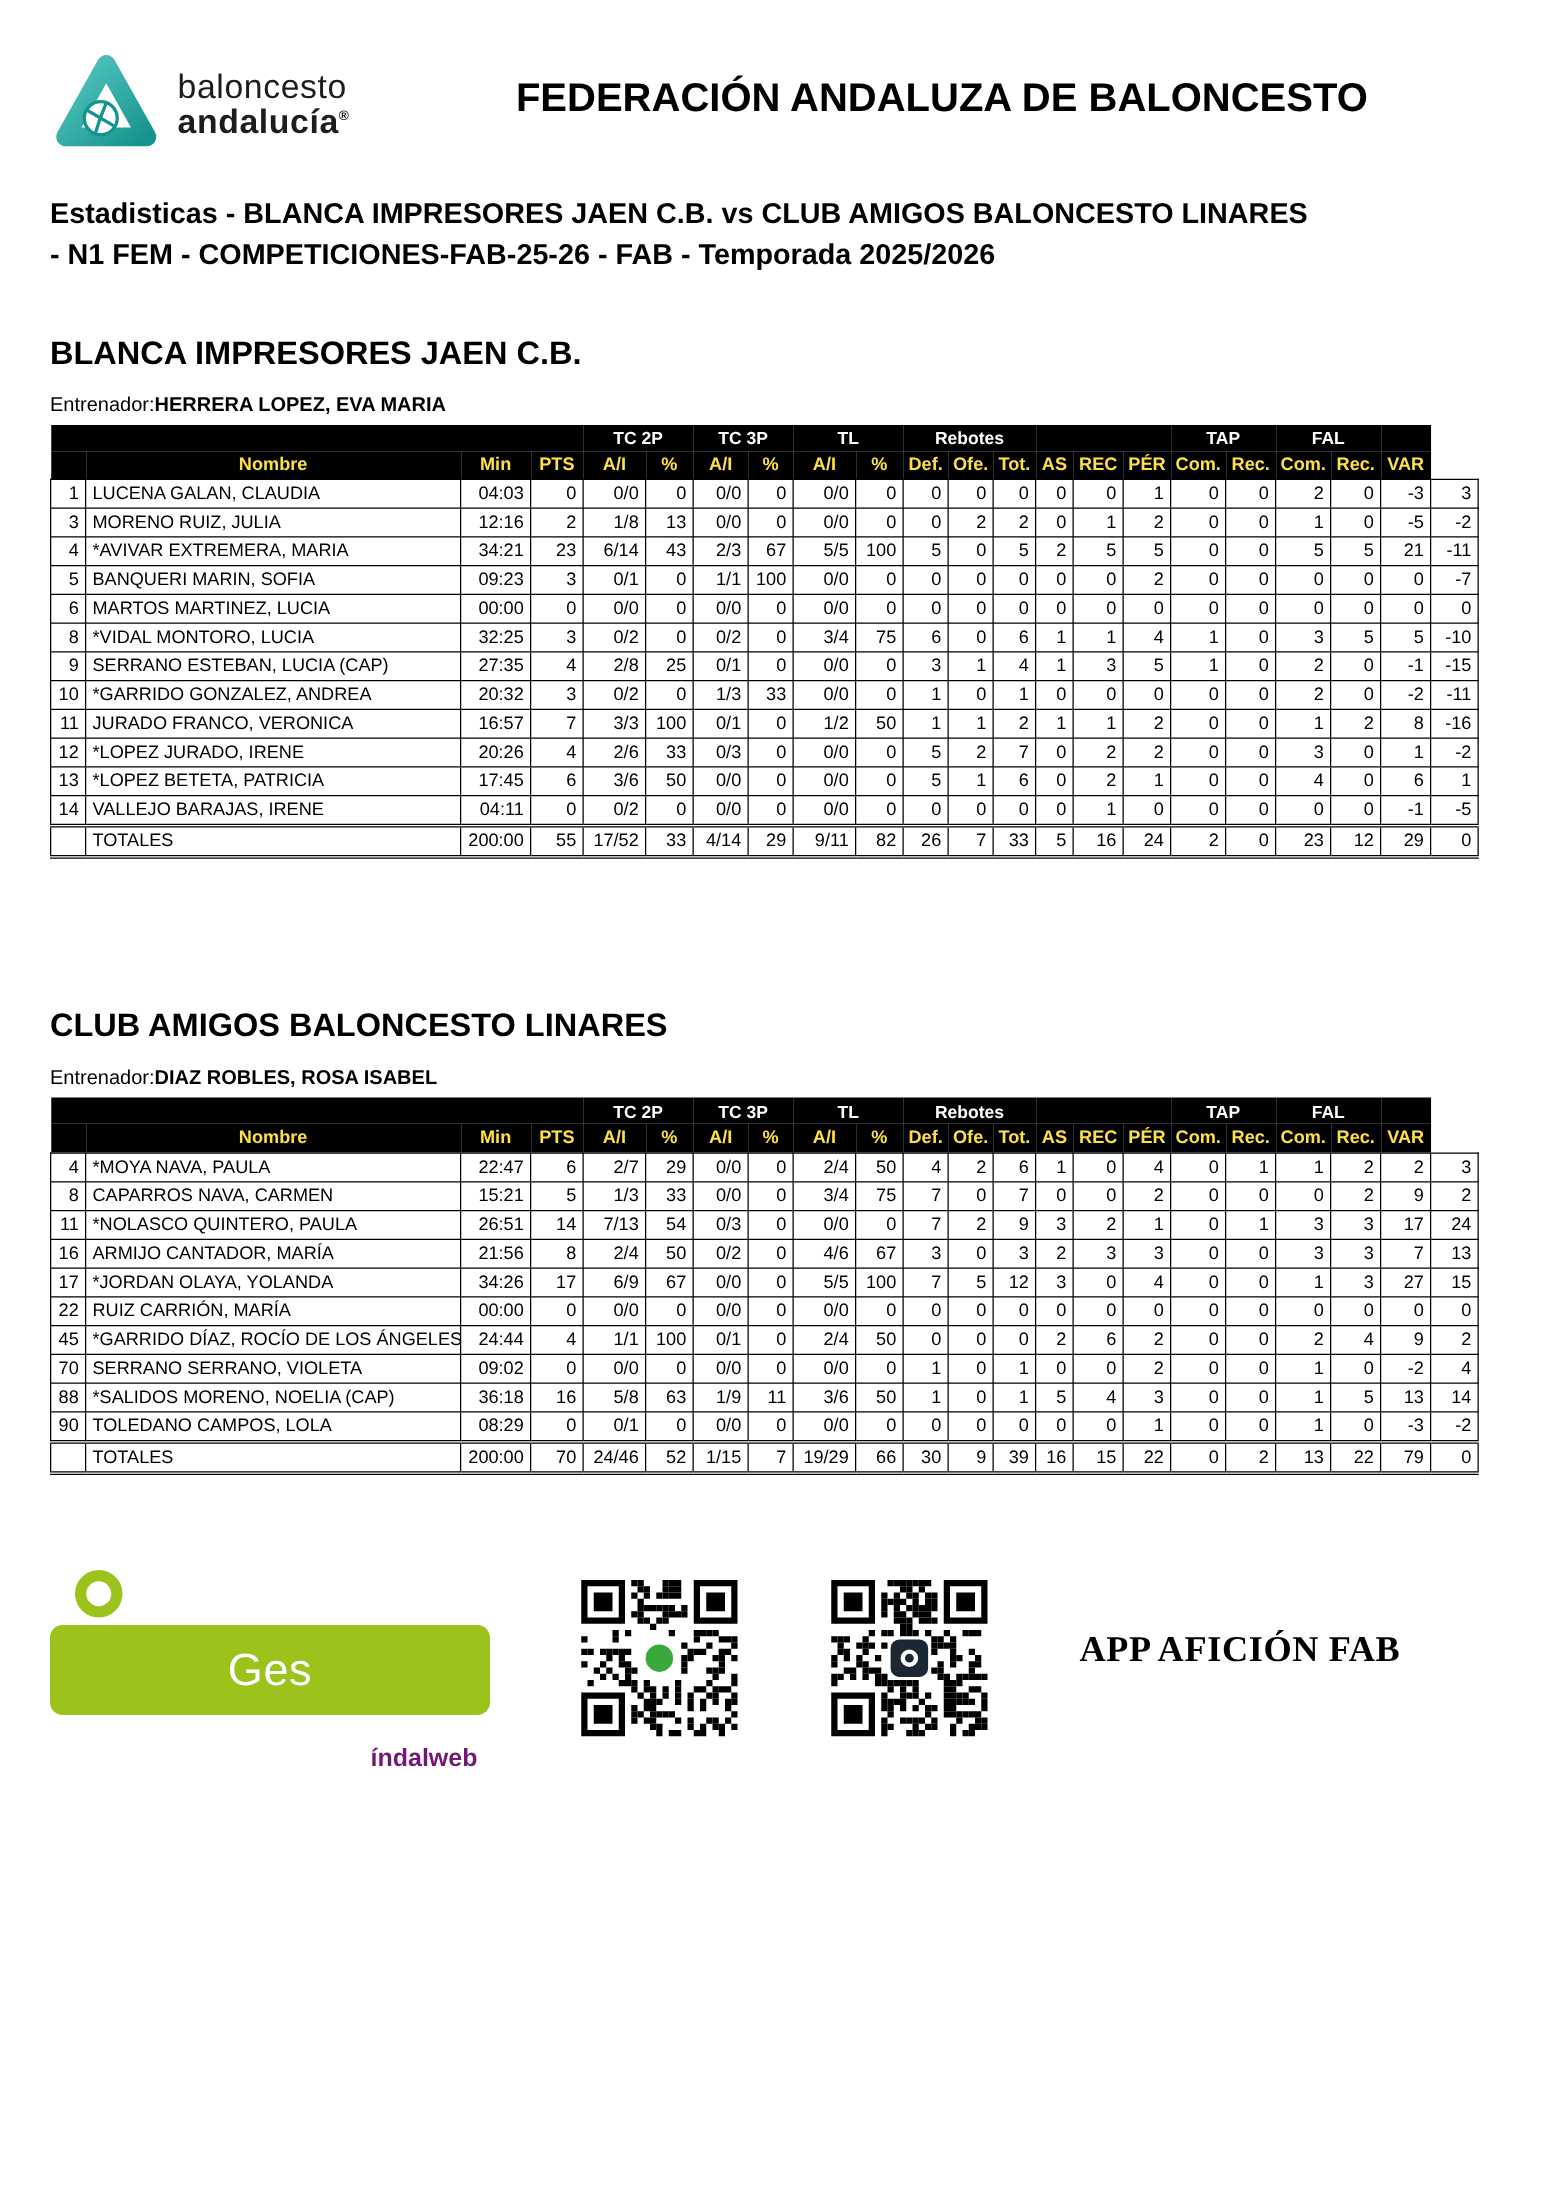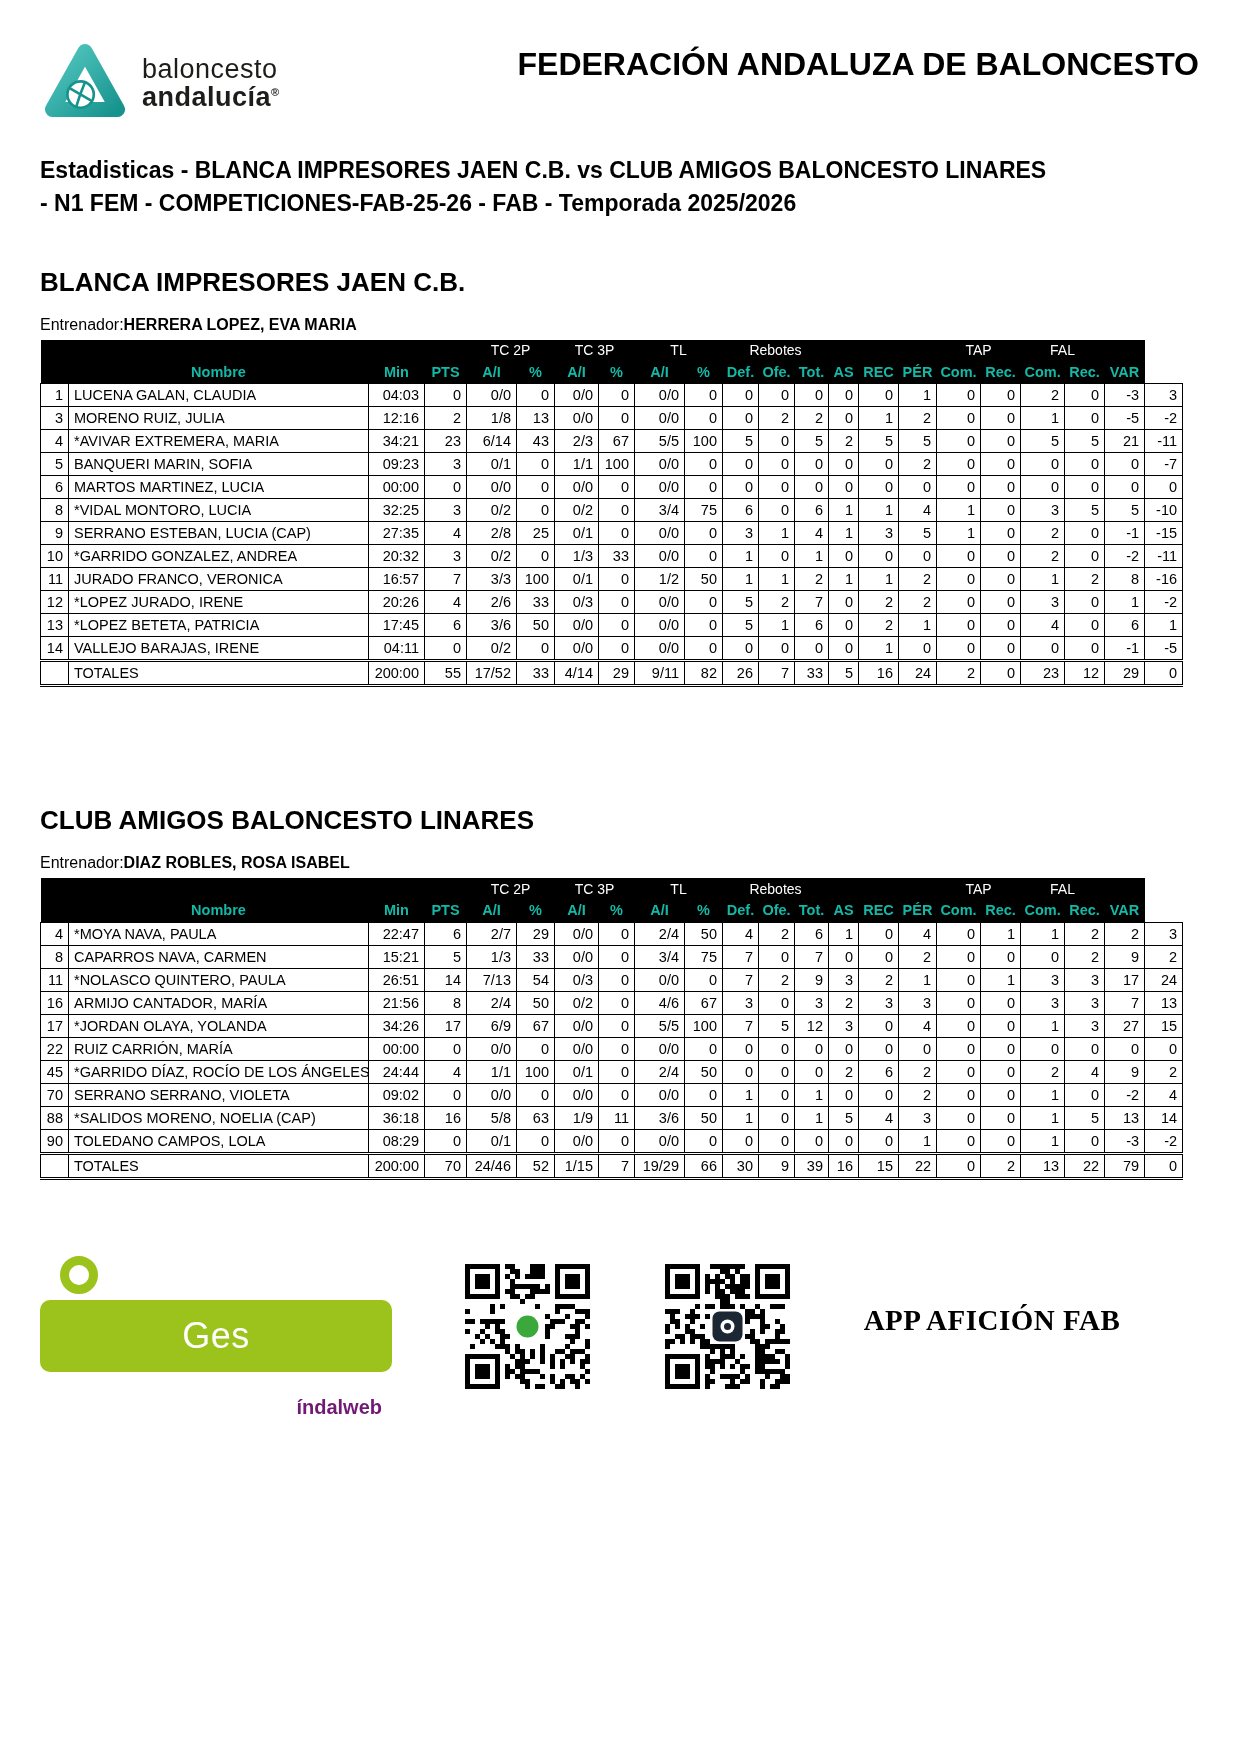--- a/index.html
+++ b/index.html
@@ -9,36 +9,36 @@
   }
   .page{padding:0 40px;}
 
   
   .header{display:flex;margin-top:36px;height:96px;}
   .logo-block{display:flex;align-items:center;gap:12px;width:268px;flex:none;}
   .logo-text{line-height:1.02;color:#1d1d1b;}
   .logo-line1{font-size:27px;font-weight:400;letter-spacing:.5px;}
   .logo-line2{font-size:27px;font-weight:bold;letter-spacing:.5px;}
   .reg{font-size:11px;vertical-align:super;}
-  .fed-title{flex:1;text-align:right;font-size:32px;font-weight:bold;align-self:flex-start;margin-top:10px;}
+  .fed-title{flex:1;text-align:center;font-size:32px;font-weight:bold;align-self:flex-start;margin-top:24px;}
 
   .match-title{margin-top:22px;font-size:23px;font-weight:bold;line-height:1.45;max-width:1010px;}
 
   
   .team h2{margin:0;font-size:26px;font-weight:bold;}
   .team-1{margin-top:46px;}
   .team-2{margin-top:118px;}
   .coach{margin-top:18px;margin-bottom:6px;font-size:16px;}
   .coach b{font-weight:bold;}
 
   
   table.stats{border-collapse:collapse;table-layout:fixed;width:1142px;}
   table.stats th,table.stats td{box-sizing:border-box;}
-  .group-row th{background:#000;color:#fff;border:0;font-size:14px;font-weight:normal;height:21px;padding:1px 2px;text-align:center;}
-  .sub-row th{background:#000;color:#14b8a6;border:0;font-size:14.5px;font-weight:bold;height:23px;padding:1px 2px;text-align:center;}
+  .group-row th{background:#000;color:#fff;border:0;font-size:14px;font-weight:bold;height:21px;padding:1px 2px;text-align:center;}
+  .sub-row th{background:#000;color:#fde047;border:0;font-size:14.5px;font-weight:bold;height:23px;padding:1px 2px;text-align:center;}
   th.blank{background:#fff;border:0;}
   table.stats td{
     border:1px solid #000;height:22px;padding:3px 5px;font-size:14.5px;
     white-space:nowrap;overflow:hidden;background:#fff;
   }
   td.num{text-align:right;padding-right:4px;}
   td.name{text-align:left;padding-left:6px;}
   td.stat{text-align:right;}
   td.dbl{border-left:3px double #000;}
   tr.totals td{border-top:3px double #000;border-bottom:3px double #000;}

